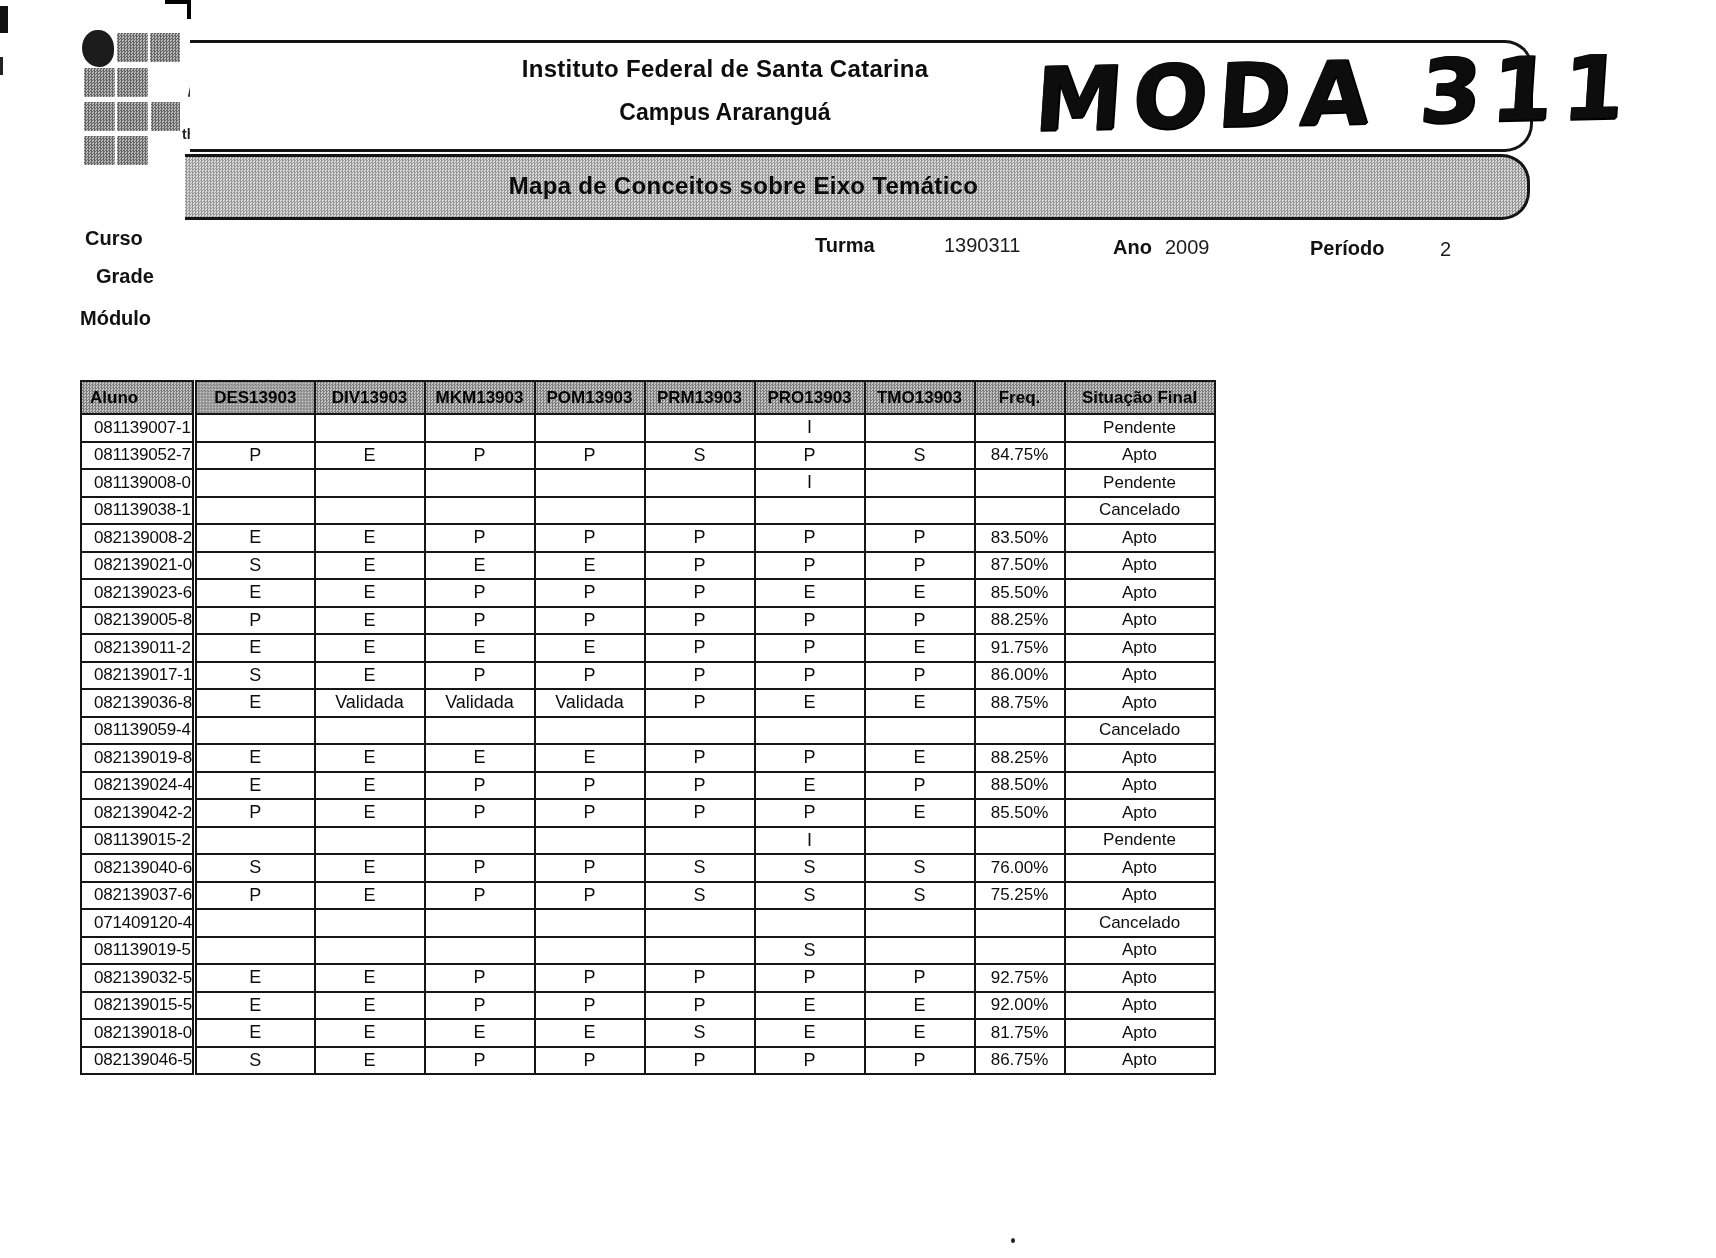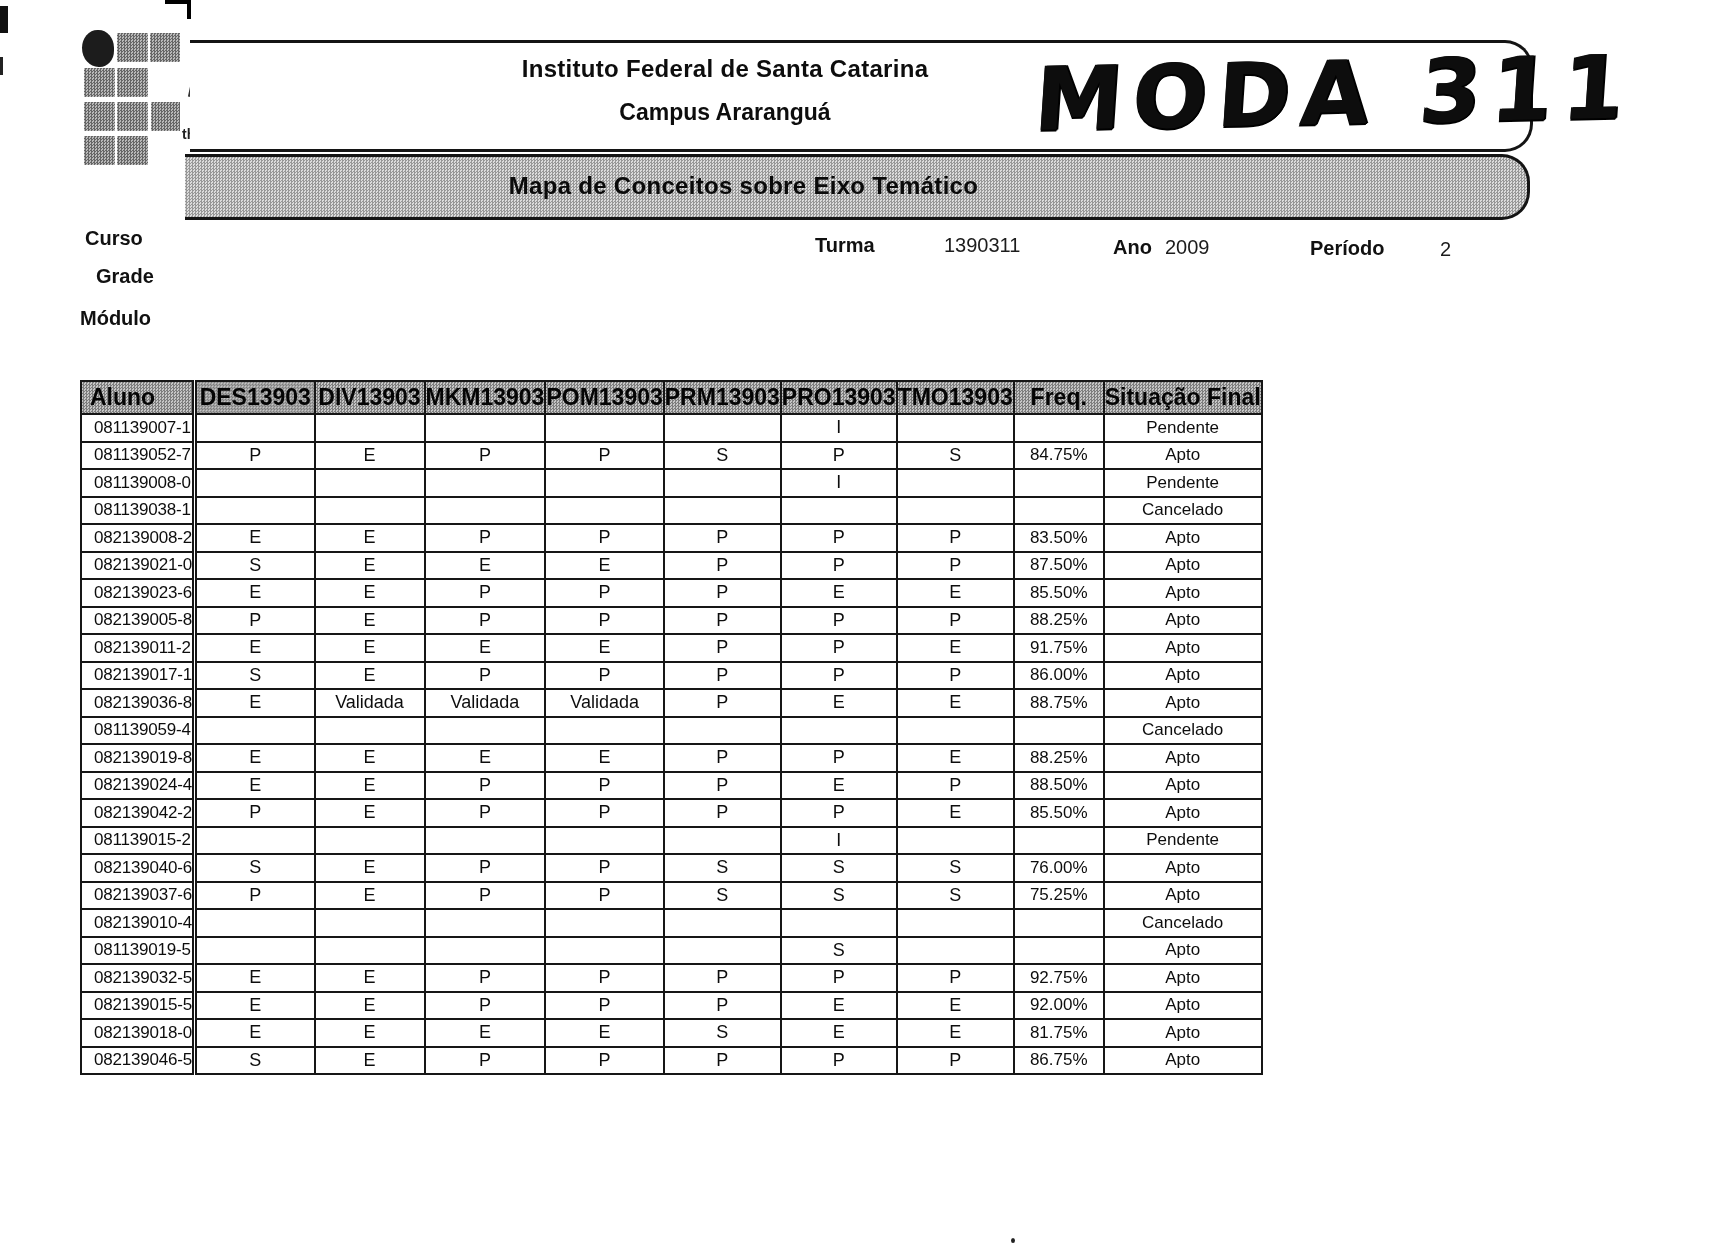--- a/index.html
+++ b/index.html
@@ -76,21 +76,21 @@
   .periodo-l{left:1310px;top:237px;}
   .periodo-v{left:1440px;top:238px;}
 
   
   .grid-wrap{left:80px;top:380px;}
   table.grid{border-collapse:collapse;table-layout:fixed;}
   table.grid th, table.grid td{
     border:2px solid #161616;padding:0;overflow:hidden;white-space:nowrap;
   }
   table.grid th{
-    height:31px;font-size:23px;font-weight:bold;text-align:center;color:#050505;
+    height:31px;font-size:17px;font-weight:bold;text-align:center;color:#050505;
     background-color:#c6c6c6;
     background-image:repeating-conic-gradient(rgba(25,25,25,.42) 0% 25%, rgba(255,255,255,0) 0% 50%);
     background-size:3px 3px;
     margin-left:44px;
   }
   table.grid th.col0{text-align:left;padding-left:8px;}
   table.grid td{height:25.5px;font-size:17px;text-align:center;background:#fff;}
   table.grid td.id-cell{text-align:left;padding-left:12px;font-size:17px;letter-spacing:-0.2px;border-right:5px double #161616;}
   table.grid th.col0{border-right:5px double #161616;}
   table.grid td.grade-cell{font-size:18px;}
@@ -380,21 +380,21 @@
           <td class="grade-cell">E</td>
           <td class="grade-cell">P</td>
           <td class="grade-cell">P</td>
           <td class="grade-cell">S</td>
           <td class="grade-cell">S</td>
           <td class="grade-cell">S</td>
           <td class="freq-cell">75.25%</td>
           <td class="status-cell">Apto</td>
         </tr>
         <tr>
-          <td class="id-cell">082139010-4</td>
+          <td class="id-cell">071409120-4</td>
           <td class="grade-cell"></td>
           <td class="grade-cell"></td>
           <td class="grade-cell"></td>
           <td class="grade-cell"></td>
           <td class="grade-cell"></td>
           <td class="grade-cell"></td>
           <td class="grade-cell"></td>
           <td class="freq-cell"></td>
           <td class="status-cell">Cancelado</td>
         </tr>

